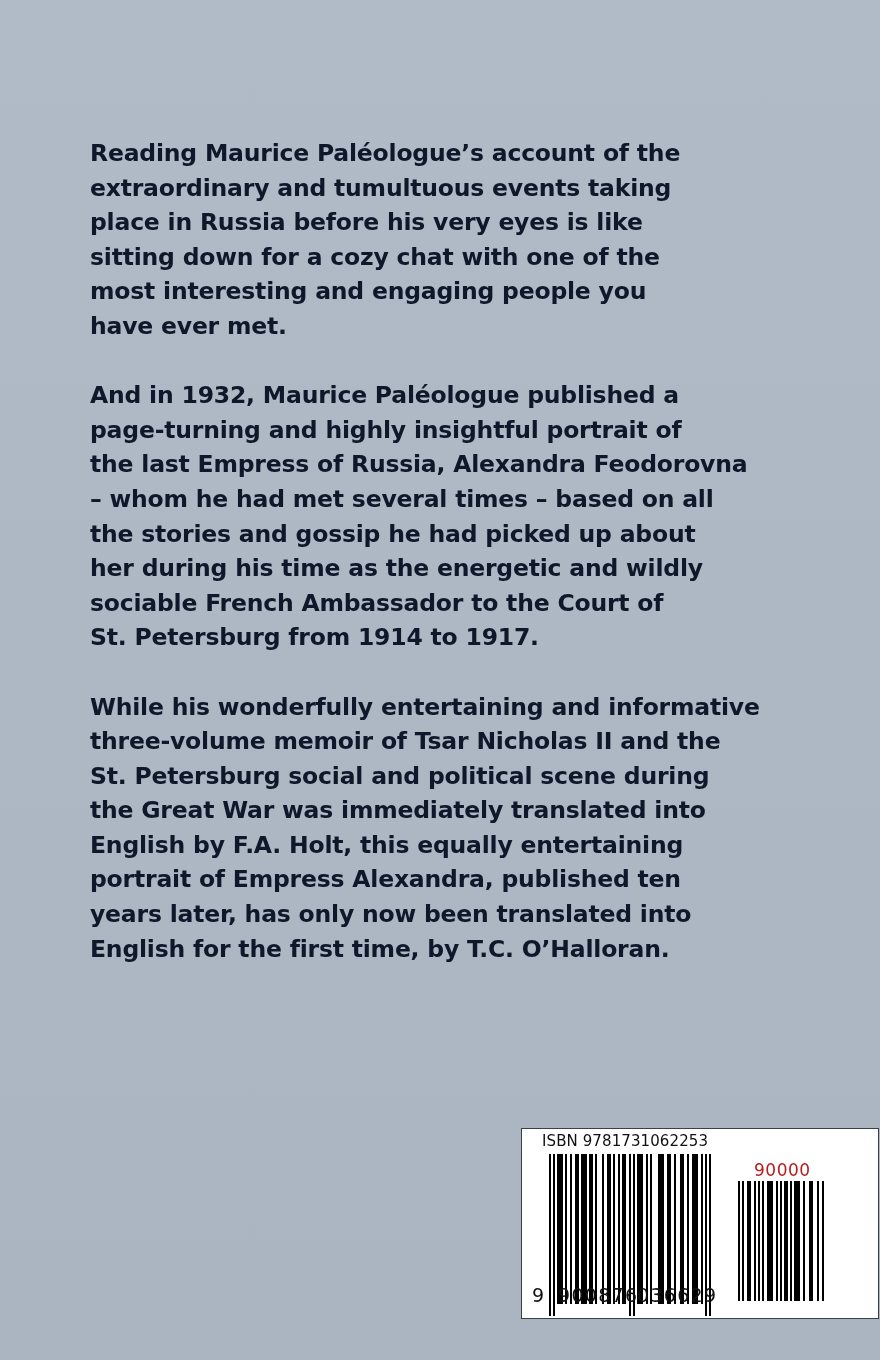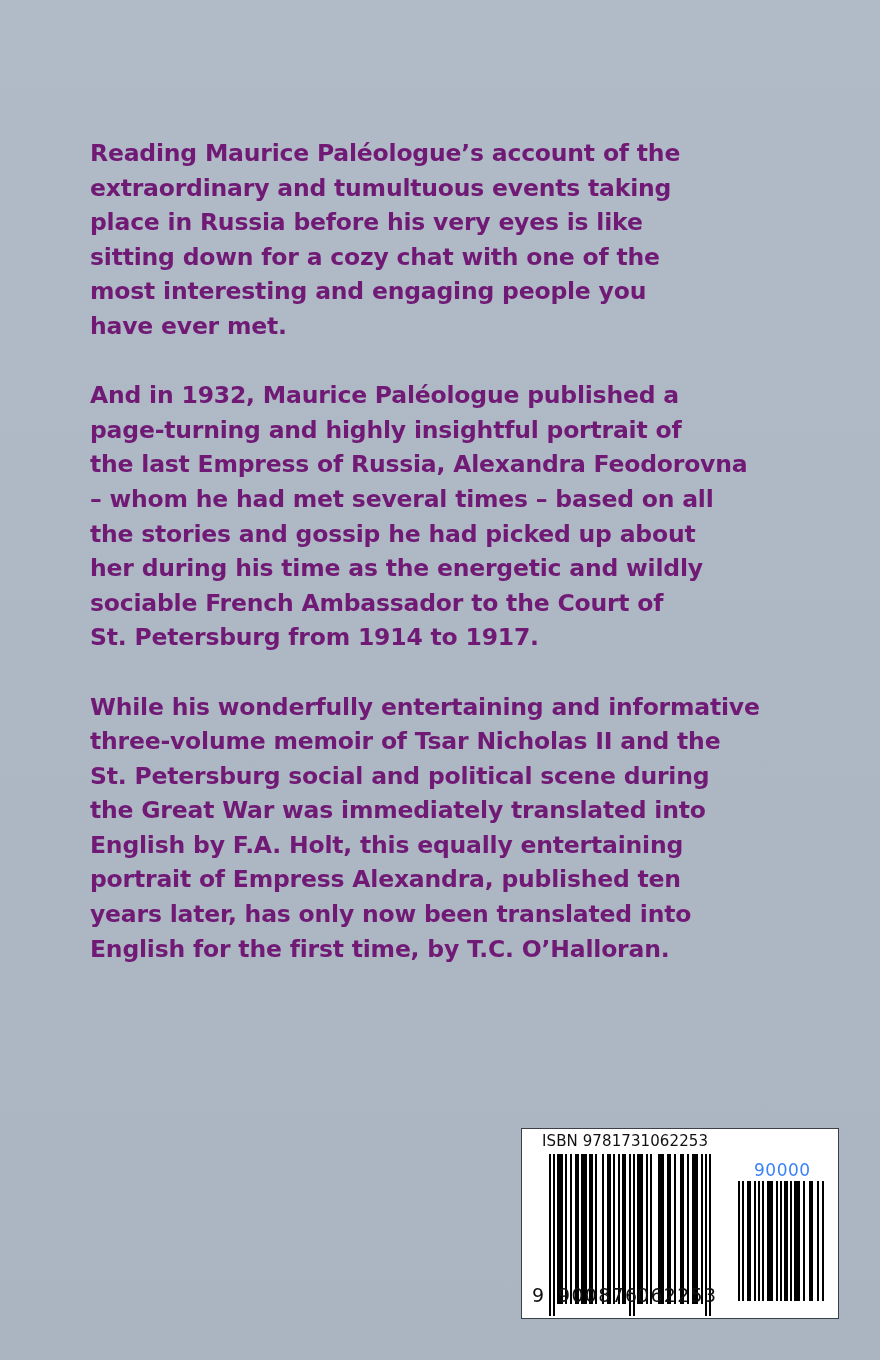--- a/index.html
+++ b/index.html
@@ -17,56 +17,56 @@
   .cover-bg {
     position: absolute;
     inset: 0;
     background: linear-gradient(180deg, #b0bbc7 0%, #adb8c4 50%, #aab5c1 100%);
   }
   .blurb {
     position: absolute;
     left: 90px;
     top: 136px;
     width: 680px;
-    color: #701a75;
+    color: #0f172a;
     font-weight: bold;
     font-size: 23.5px;
     line-height: 34.6px;
     letter-spacing: -0.2px;
   }
   .blurb p {
     margin: 0 0 34.6px 0;
     white-space: pre-line;
   }
   .barcode-box {
     position: absolute;
     left: 521px;
     top: 1128px;
-    width: 318px;
+    width: 358px;
     height: 191px;
     background: #ffffff;
     border: 1px solid #3a3f48;
     box-sizing: border-box;
   }
   .isbn-label {
     position: absolute;
     left: 20px;
     top: 3px;
     font-family: "DejaVu Sans", sans-serif;
     font-size: 15px;
     color: #111;
     letter-spacing: 0.1px;
   }
   .addon-label {
     position: absolute;
     left: 232px;
     top: 31px;
     font-family: "DejaVu Sans", sans-serif;
     font-size: 17px;
-    color: #3b82f6;
+    color: #b91c1c;
     letter-spacing: 0.5px;
   }
   .ean-digits {
     position: absolute;
     left: 10px;
     top: 155px;
     font-family: "DejaVu Sans", sans-serif;
     font-size: 19px;
     color: #111;
     width: 300px;
@@ -166,15 +166,15 @@
       <rect x="281" y="52" width="2" height="120"></rect>
       <rect x="287" y="52" width="4" height="120"></rect>
       <rect x="295" y="52" width="2" height="120"></rect>
       <rect x="300" y="52" width="2" height="120"></rect>
     </g>
   </svg>
 
   <div class="ean-digits">
     <span style="left:0px;">9</span>
     <span style="left:26px; letter-spacing:1.3px;">900876</span>
-    <span style="left:105px; letter-spacing:1.3px;">062253</span>
+    <span style="left:105px; letter-spacing:1.3px;">036629</span>
   </div>
 </div>
 
 </body></html>

